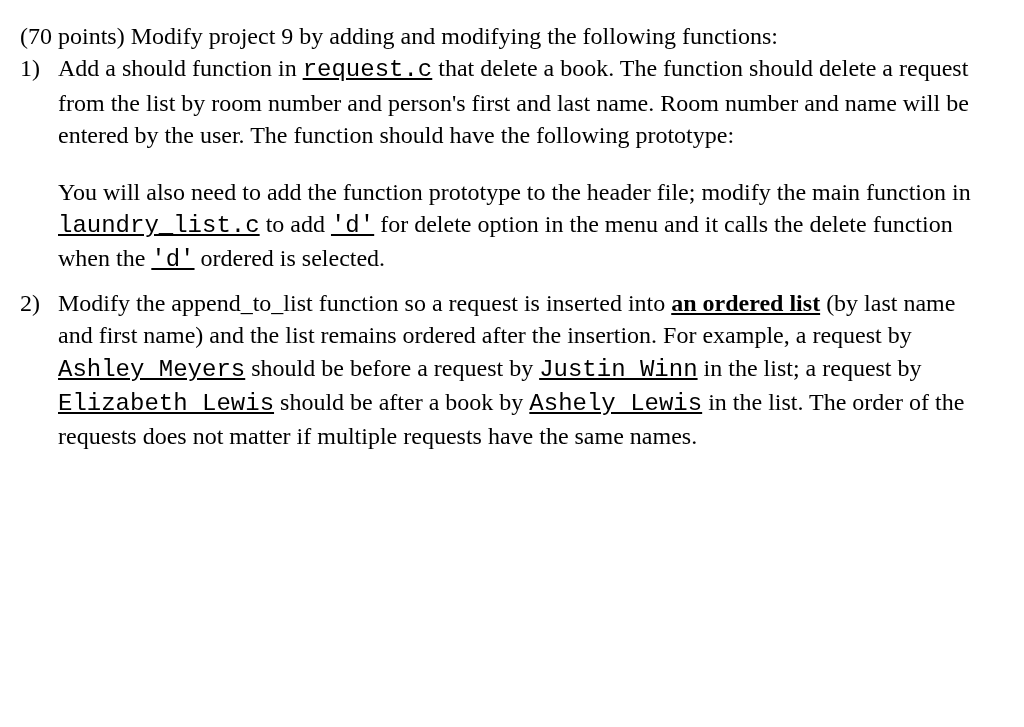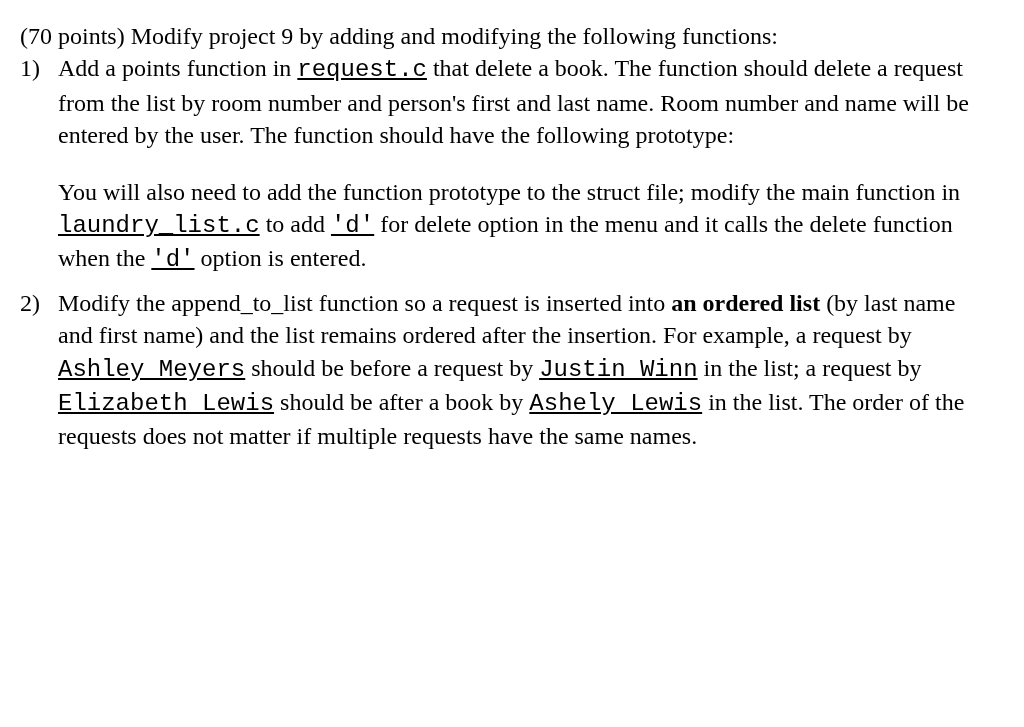--- a/index.html
+++ b/index.html
@@ -31,35 +31,36 @@
       flex: 1;
     }
     .para {
       margin-bottom: 24px;
     }
     .para.last {
       margin-bottom: 0;
     }
     .bu {
       font-weight: bold;
+      text-decoration: underline;
     }
   </style>
 </head>
 <body>
 
 <div class="intro">(70 points) Modify project 9 by adding and modifying the following functions:</div>
 
 <div class="item">
   <div class="num">1)</div>
   <div class="content">
     <div class="para">
-      <span>Add a points function in </span><span class="code">request.c</span><span> that delete a book. The function should delete a request from the list by room number and person's first and last name. Room number and name will be entered by the user. The function should have the following prototype:</span>
+      <span>Add a should function in </span><span class="code">request.c</span><span> that delete a book. The function should delete a request from the list by room number and person's first and last name. Room number and name will be entered by the user. The function should have the following prototype:</span>
     </div>
     <div class="para last">
-      <span>You will also need to add the function prototype to the struct file; modify the main function in </span><span class="code">laundry_list.c</span><span> to add </span><span class="code">'d'</span><span>  for delete option in the menu and it calls the delete function when the  </span><span class="code">'d'</span><span>   option is entered.</span>
+      <span>You will also need to add the function prototype to the header file; modify the main function in </span><span class="code">laundry_list.c</span><span> to add </span><span class="code">'d'</span><span>  for delete option in the menu and it calls the delete function when the  </span><span class="code">'d'</span><span>   ordered is selected.</span>
     </div>
   </div>
 </div>
 
 <div class="item">
   <div class="num">2)</div>
   <div class="content">
     <div class="para last">
       <span>Modify the append_to_list function so a request is inserted into </span><span class="bu">an ordered list</span><span> (by last name and first name) and the list remains ordered after the insertion. For example, a request by </span><span class="code">Ashley Meyers</span><span>  should be before a request by </span><span class="code">Justin Winn</span><span>  in the list; a request by </span><span class="code">Elizabeth Lewis</span><span> should be after a book by </span><span class="code">Ashely Lewis</span><span>  in the list. The order of the requests does not matter if multiple requests have the same names.</span>
     </div>

